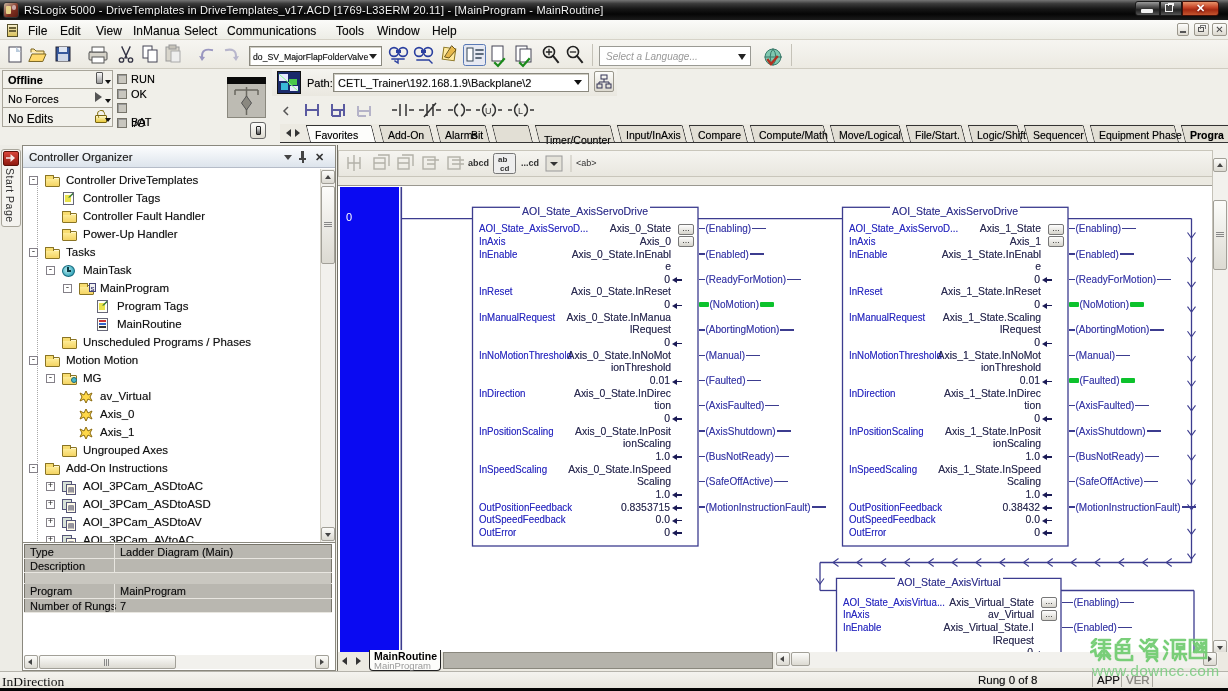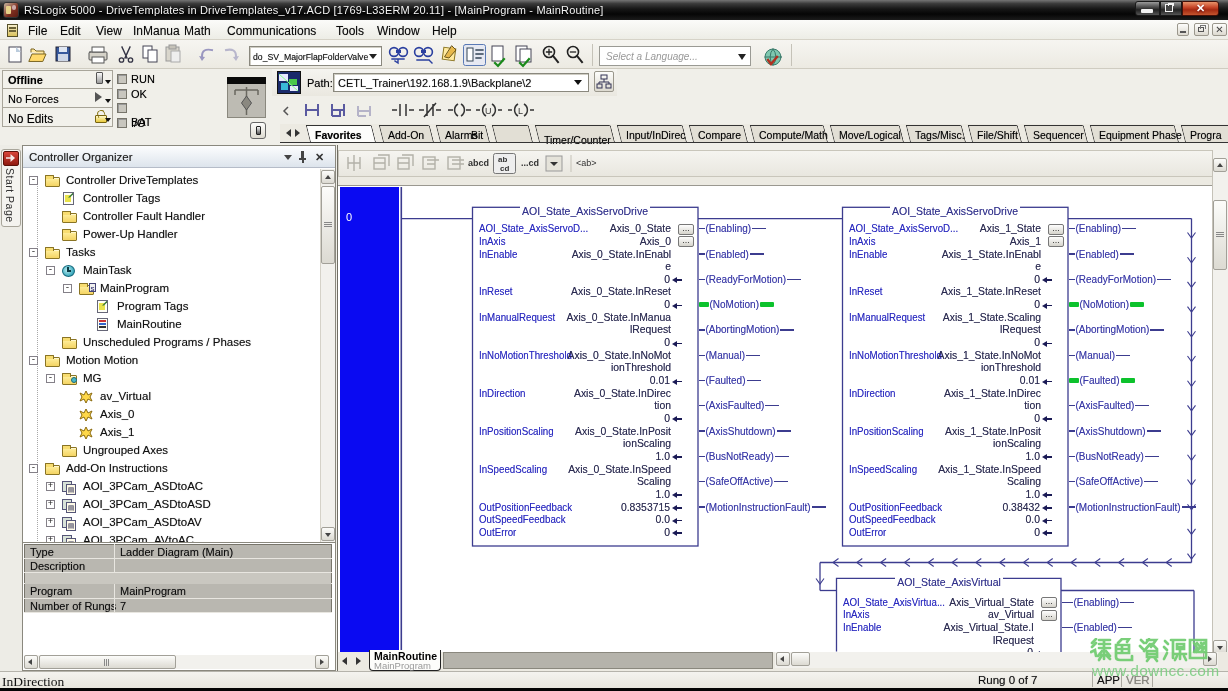--- a/index.html
+++ b/index.html
@@ -45,21 +45,21 @@
 
 <div class="a" style="left:0;top:20px;width:1228px;height:20px;background:linear-gradient(#fbfbf9,#ededE6);border-bottom:1px solid #d6d3c8"></div>
 <div class="a" style="left:7px;top:24px;width:11px;height:13px;background:linear-gradient(#f6eecb,#d9c25c);border:1px solid #55502a"></div>
 <div class="a" style="left:9px;top:27px;width:7px;height:1.5px;background:#6a6136"></div>
 <div class="a" style="left:9px;top:30px;width:7px;height:1.5px;background:#6a6136"></div>
 
 <div class="a menu tx" style="left:28px;top:24px">File</div>
 <div class="a menu tx" style="left:60px;top:24px">Edit</div>
 <div class="a menu tx" style="left:96px;top:24px">View</div>
 <div class="a menu tx" style="left:133px;top:24px">InManua</div>
-<div class="a menu tx" style="left:184px;top:24px">Math</div>
+<div class="a menu tx" style="left:184px;top:24px">Select</div>
 <div class="a menu tx" style="left:227px;top:24px">Communications</div>
 <div class="a menu tx" style="left:336px;top:24px">Tools</div>
 <div class="a menu tx" style="left:377px;top:24px">Window</div>
 <div class="a menu tx" style="left:432px;top:24px">Help</div>
 <div class="a gbtn" style="left:1177px;top:23px;width:12px;height:13px"></div>
 <div class="a" style="left:1180px;top:31px;width:6px;height:2px;background:#555"></div>
 <div class="a gbtn" style="left:1194px;top:23px;width:15px;height:13px"></div>
 <div class="a" style="left:1198px;top:27px;width:6px;height:5px;border:1.2px solid #555"></div>
 <div class="a" style="left:1200px;top:25px;width:6px;height:4px;border:1.2px solid #777;border-bottom:none"></div>
 <div class="a gbtn" style="left:1212px;top:23px;width:15px;height:13px;color:#444;font-size:10px;text-align:center;line-height:12px">✕</div>
@@ -212,47 +212,47 @@
       <text x="205" y="16" font-size="9" fill="#333" stroke="none" font-family="Liberation Sans">U</text>
 <path d="M228 12h4M250 12h4M238 6a7 7 0 000 12M244 6a7 7 0 010 12" stroke="#333"></path>
       <text x="238" y="16" font-size="9" fill="#333" stroke="none" font-family="Liberation Sans">L</text>
 </g>
   </svg>
 
 <div class="a" style="left:280px;top:124px;width:948px;height:19px;background:#eceae2"></div>
 <div class="arrw" style="left:286px;top:129px;border-top:4px solid transparent;border-bottom:4px solid transparent;border-right:5px solid #333"></div>
 <div class="arrw" style="left:295px;top:129px;border-top:4px solid transparent;border-bottom:4px solid transparent;border-left:5px solid #333"></div>
 <div class="a" style="left:308px;top:125px;width:66px;height:18px;background:#fdfdfb;border:1px solid #333;border-bottom:none;transform:skewX(14deg);border-radius:0 2px 0 0"></div>
-<div class="a tx" style="left:315px;top:129px;font-size:10.5px;font-weight:bold;color:#000;white-space:nowrap">Favorites</div>
+<div class="a tx" style="left:315px;top:129px;font-size:10.5px;font-weight:normal;color:#000;white-space:nowrap">Favorites</div>
 <div class="a" style="left:381px;top:125px;width:51px;height:18px;background:#e2dfd5;border:1px solid #333;border-bottom:none;transform:skewX(14deg);border-radius:0 2px 0 0"></div>
 <div class="a tx" style="left:388px;top:129px;font-size:10.5px;font-weight:normal;color:#000;white-space:nowrap">Add-On</div>
 <div class="a" style="left:438px;top:125px;width:50px;height:18px;background:#e2dfd5;border:1px solid #333;border-bottom:none;transform:skewX(14deg);border-radius:0 2px 0 0"></div>
 <div class="a tx" style="left:445px;top:129px;font-size:10.5px;font-weight:normal;color:#000;white-space:nowrap">Alarms</div>
 <div class="a" style="left:494px;top:125px;width:37px;height:18px;background:#e2dfd5;border:1px solid #333;border-bottom:none;transform:skewX(14deg);border-radius:0 2px 0 0"></div>
 <div class="a tx" style="left:471px;top:129px;font-size:10.5px;font-weight:normal;color:#000;white-space:nowrap">Bit</div>
 <div class="a" style="left:537px;top:125px;width:76px;height:18px;background:#e2dfd5;border:1px solid #333;border-bottom:none;transform:skewX(14deg);border-radius:0 2px 0 0"></div>
 <div class="a tx" style="left:544px;top:134px;font-size:10.5px;font-weight:normal;color:#000;white-space:nowrap">Timer/Counter</div>
 <div class="a" style="left:619px;top:125px;width:66px;height:18px;background:#e2dfd5;border:1px solid #333;border-bottom:none;transform:skewX(14deg);border-radius:0 2px 0 0"></div>
-<div class="a tx" style="left:626px;top:129px;font-size:10.5px;font-weight:normal;color:#000;white-space:nowrap">Input/InDirec</div>
+<div class="a tx" style="left:626px;top:129px;font-size:10.5px;font-weight:normal;color:#000;white-space:nowrap">Input/InAxis</div>
 <div class="a" style="left:691px;top:125px;width:55px;height:18px;background:#e2dfd5;border:1px solid #333;border-bottom:none;transform:skewX(14deg);border-radius:0 2px 0 0"></div>
 <div class="a tx" style="left:698px;top:129px;font-size:10.5px;font-weight:normal;color:#000;white-space:nowrap">Compare</div>
 <div class="a" style="left:752px;top:125px;width:74px;height:18px;background:#e2dfd5;border:1px solid #333;border-bottom:none;transform:skewX(14deg);border-radius:0 2px 0 0"></div>
 <div class="a tx" style="left:759px;top:129px;font-size:10.5px;font-weight:normal;color:#000;white-space:nowrap">Compute/Math</div>
 <div class="a" style="left:832px;top:125px;width:70px;height:18px;background:#e2dfd5;border:1px solid #333;border-bottom:none;transform:skewX(14deg);border-radius:0 2px 0 0"></div>
 <div class="a tx" style="left:839px;top:129px;font-size:10.5px;font-weight:normal;color:#000;white-space:nowrap">Move/Logical</div>
 <div class="a" style="left:908px;top:125px;width:56px;height:18px;background:#e2dfd5;border:1px solid #333;border-bottom:none;transform:skewX(14deg);border-radius:0 2px 0 0"></div>
-<div class="a tx" style="left:915px;top:129px;font-size:10.5px;font-weight:normal;color:#000;white-space:nowrap">Tags/Misc.</div>
+<div class="a tx" style="left:915px;top:129px;font-size:10.5px;font-weight:normal;color:#000;white-space:nowrap">File/Start.</div>
 <div class="a" style="left:970px;top:125px;width:50px;height:18px;background:#e2dfd5;border:1px solid #333;border-bottom:none;transform:skewX(14deg);border-radius:0 2px 0 0"></div>
-<div class="a tx" style="left:977px;top:129px;font-size:10.5px;font-weight:normal;color:#000;white-space:nowrap">File/Shift</div>
+<div class="a tx" style="left:977px;top:129px;font-size:10.5px;font-weight:normal;color:#000;white-space:nowrap">Logic/Shift</div>
 <div class="a" style="left:1026px;top:125px;width:60px;height:18px;background:#e2dfd5;border:1px solid #333;border-bottom:none;transform:skewX(14deg);border-radius:0 2px 0 0"></div>
 <div class="a tx" style="left:1033px;top:129px;font-size:10.5px;font-weight:normal;color:#000;white-space:nowrap">Sequencer</div>
 <div class="a" style="left:1092px;top:125px;width:85px;height:18px;background:#e2dfd5;border:1px solid #333;border-bottom:none;transform:skewX(14deg);border-radius:0 2px 0 0"></div>
 <div class="a tx" style="left:1099px;top:129px;font-size:10.5px;font-weight:normal;color:#000;white-space:nowrap">Equipment Phase</div>
 <div class="a" style="left:1183px;top:125px;width:60px;height:18px;background:#e2dfd5;border:1px solid #333;border-bottom:none;transform:skewX(14deg);border-radius:0 2px 0 0"></div>
-<div class="a tx" style="left:1190px;top:129px;font-size:10.5px;font-weight:normal;color:#000;white-space:nowrap">Progra</div>
+<div class="a tx" style="left:1190px;top:129px;font-size:10.5px;font-weight:bold;color:#000;white-space:nowrap">Progra</div>
 <div class="a" style="left:280px;top:142px;width:948px;height:1.3px;background:#333"></div>
 <div class="a" style="left:0;top:145px;width:22px;height:526px;background:#edece6"></div>
 <div class="a" style="left:1px;top:149px;width:20px;height:78px;background:#f4f3ef;border:1px solid #a8a59a;border-radius:3px"></div>
 <div class="a" style="left:3px;top:151px;width:16px;height:15px;background:linear-gradient(#d8453a,#8f1a10);border:1px solid #5c120a;border-radius:2px"></div>
 <div class="a" style="left:6px;top:154px;width:9px;height:8px;background:#f3e9e7;clip-path:polygon(0 40%,50% 40%,50% 0,100% 50%,50% 100%,50% 60%,0 60%)"></div>
 <div class="a" style="left:4px;top:168px;font-size:10.5px;color:#333;writing-mode:vertical-lr;letter-spacing:.5px">Start Page</div>
 
 <div class="a" style="left:22px;top:145px;width:314px;height:526px;background:#fff;border:1px solid #8a887e"></div>
 <div class="a" style="left:23px;top:146px;width:312px;height:22px;background:linear-gradient(#fcfdfe,#dde4ec);border-bottom:1px solid #b5bcc8"></div>
 <div class="a tx" style="left:29px;top:151px;font-size:11.5px;color:#222">Controller Organizer</div>
@@ -708,21 +708,21 @@
 <div class="a" style="left:443px;top:652px;width:330px;height:17px;background:#b5b3ab;border:1px solid #8a887e"></div>
 <div class="a" style="left:775px;top:652px;width:443px;height:16px;background:#f2f1ed"></div>
 <div class="sbtn" style="left:776px;top:652px;height:14px"></div>
 <div class="arrw" style="left:780px;top:656px;border-top:3.5px solid transparent;border-bottom:3.5px solid transparent;border-right:4.5px solid #444"></div>
 <div class="sbtn" style="left:1203px;top:652px;height:14px"></div>
 <div class="arrw" style="left:1208px;top:656px;border-top:3.5px solid transparent;border-bottom:3.5px solid transparent;border-left:4.5px solid #444"></div>
 <div class="sbtn" style="left:791px;top:652px;width:19px;height:14px"></div>
 
 <div class="a" style="left:0;top:671px;width:1228px;height:17px;background:linear-gradient(#f4f3ef,#e8e6de);border-top:1px solid #b5b3ab"></div>
 <div class="a" style="left:2px;top:674px;font-family:'Liberation Serif',serif;font-size:13.5px;color:#111">InDirection</div>
-<div class="a tx" style="left:978px;top:674px;font-size:11.5px;color:#111">Rung 0 of 7</div>
+<div class="a tx" style="left:978px;top:674px;font-size:11.5px;color:#111">Rung 0 of 8</div>
 <div class="a" style="left:1092px;top:672px;width:30px;height:15px;border-left:1px solid #aaa8a0;border-right:1px solid #aaa8a0"></div>
 <div class="a tx" style="left:1097px;top:674px;font-size:11.5px;color:#111">APP</div>
 <div class="a tx" style="left:1126px;top:674px;font-size:11.5px;color:#8a8880">VER</div>
 <div class="a" style="left:1152px;top:672px;width:1px;height:15px;background:#aaa8a0"></div>
 <div class="a" style="left:0;top:688px;width:1228px;height:3px;background:#050505"></div>
 
 <svg class="a" style="left:1090px;top:638px;opacity:.93" width="118" height="26" viewBox="0 0 118 26">
 <g stroke="#70cc70" stroke-width="2.7" fill="none" stroke-linecap="round">
 <path d="M6 1L2 5M6 5L2 9M1 14l4-2 1 6M9 2h11M14 2v8M9 6h11M9 10h11M14 10v11M12 13l-4 5M16 13l4 5M12 17l-3 5M16 17l4 4"></path>
 <path d="M32 1l-4 4M32 1h7l-2 3M26 7h13v8H26zM26 11h13M32 7v8M26 16v3q0 3 4 3h12v-4"></path>

